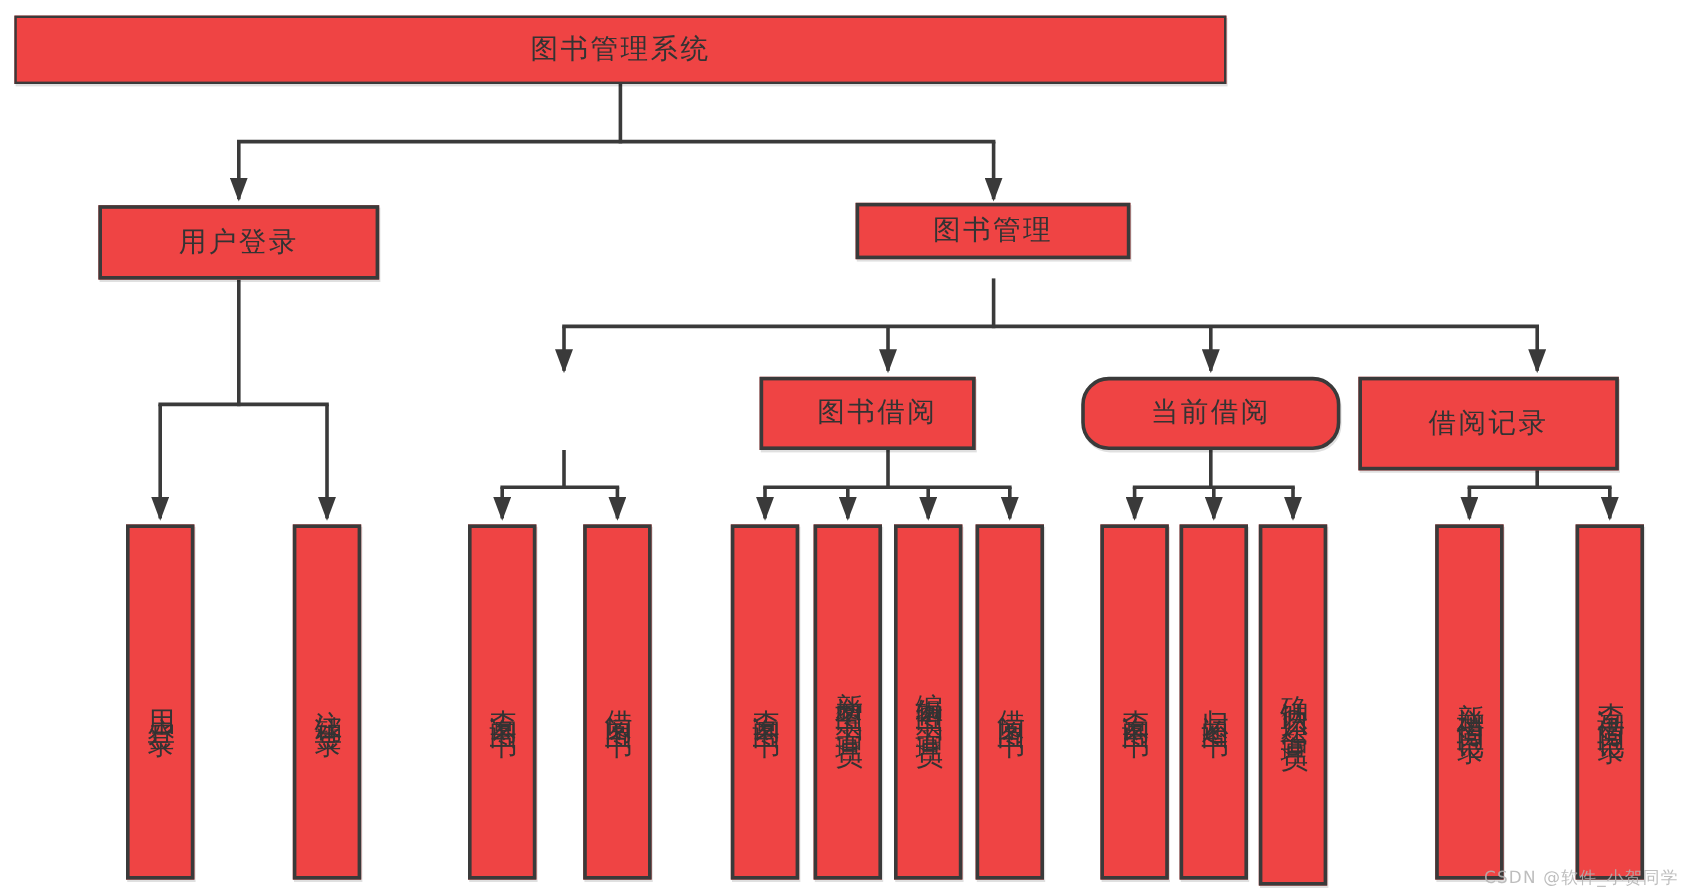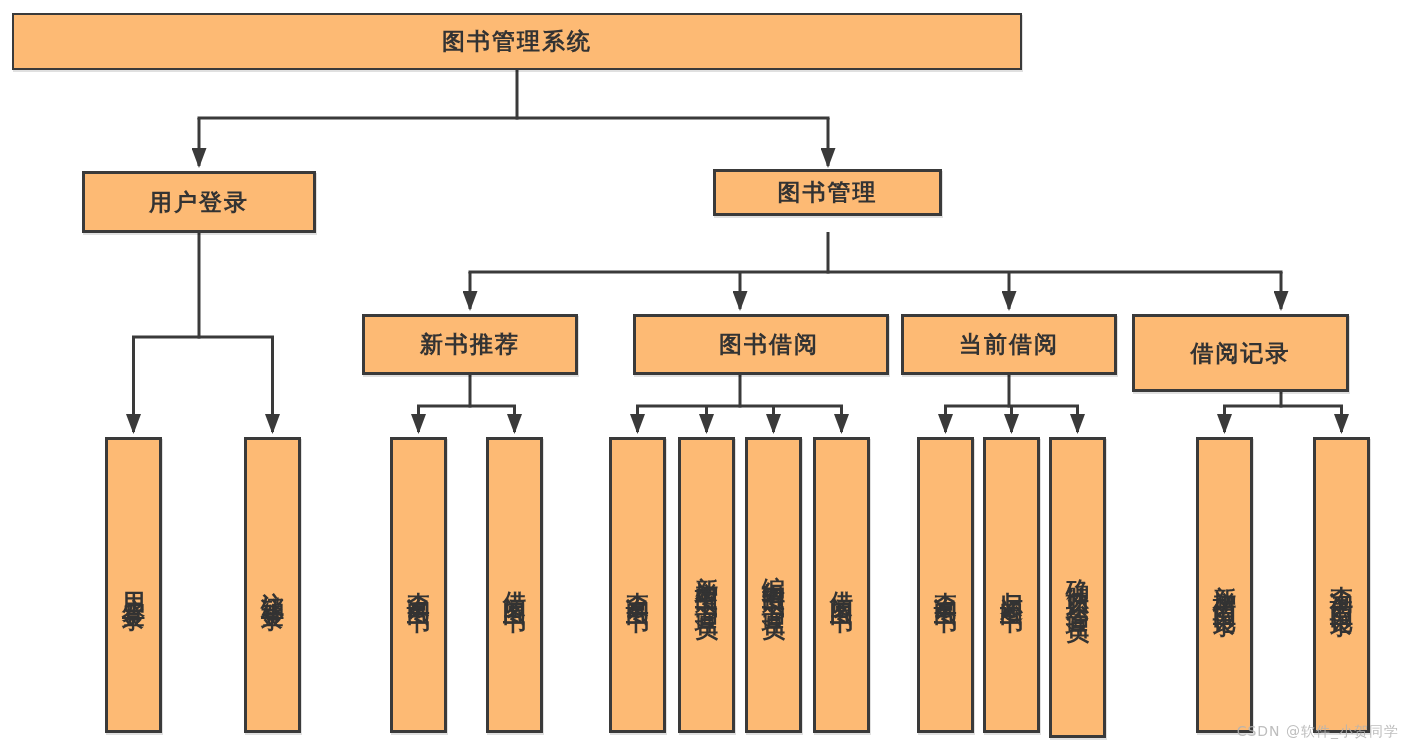--- a/index.html
+++ b/index.html
@@ -17,30 +17,29 @@
     overflow: hidden;
   }
   #wires {
     position:absolute; left:0; top:0; width:1405px; height:747px;
     pointer-events:none;
   }
   .node {
     position: absolute;
     box-sizing: border-box;
     border: 3px solid var(--line);
-    background: #fdba74;
+    background: #ef4444;
     color: var(--text);
     display: flex;
     align-items: center;
     justify-content: center;
     font-size: 23px;
     line-height: 1;
     letter-spacing: 2px;
     box-shadow: 1px 2px 0 rgba(0,0,0,0.12);
-    font-weight: bold;
   }
   .node.root { border-width: 2px; }
   .node.v {
     writing-mode: vertical-rl;
     text-orientation: mixed;
     letter-spacing: 6px;
     padding: 6px 0;
   }
   #watermark {
     position: absolute;
@@ -107,23 +106,22 @@
       <line x1="1224.5" y1="406" x2="1224.5" y2="432" marker-end="url(#arr)"></line>
       <line x1="1341.5" y1="406" x2="1341.5" y2="432" marker-end="url(#arr)"></line>
     </g>
   </svg>
 
   <div class="node root" style="left:12px; top:13px; width:1010px; height:57px;">图书管理系统</div>
 
   <div class="node" style="left:82px; top:171px; width:234px; height:62px;">用户登录</div>
   <div class="node" style="left:713px; top:169px; width:229px; height:47px;">图书管理</div>
 
-  <div class="node" style="left:362px; top:314px; width:216px; height:61px;">新书推荐</div>
-  <div class="node" style="left:633px; top:314px; width:256px; height:61px;padding-left:16px;">图书借阅</div>
-  <div class="node" style="left:901px; top:314px; width:216px; height:61px;">当前借阅</div>
+  <div class="node" style="left:633px; top:314px; width:180px; height:61px;padding-left:16px;">图书借阅</div>
+  <div class="node" style="left:901px; top:314px; width:216px; height:61px;border-radius:23px;">当前借阅</div>
   <div class="node" style="left:1132px; top:314px; width:217px; height:78px;">借阅记录</div>
 
   <div class="node v" style="left:105px; top:437px; width:57px; height:296px;">用户登录</div>
   <div class="node v" style="left:244px; top:437px; width:57px; height:296px;">注销登录</div>
 
   <div class="node v" style="left:390px; top:437px; width:57px; height:296px;">查询图书</div>
   <div class="node v" style="left:486px; top:437px; width:57px; height:296px;">借阅图书</div>
 
   <div class="node v" style="left:609px; top:437px; width:57px; height:296px;">查询图书</div>
   <div class="node v" style="left:678px; top:437px; width:57px; height:296px;">新增图书（管理员）</div>

